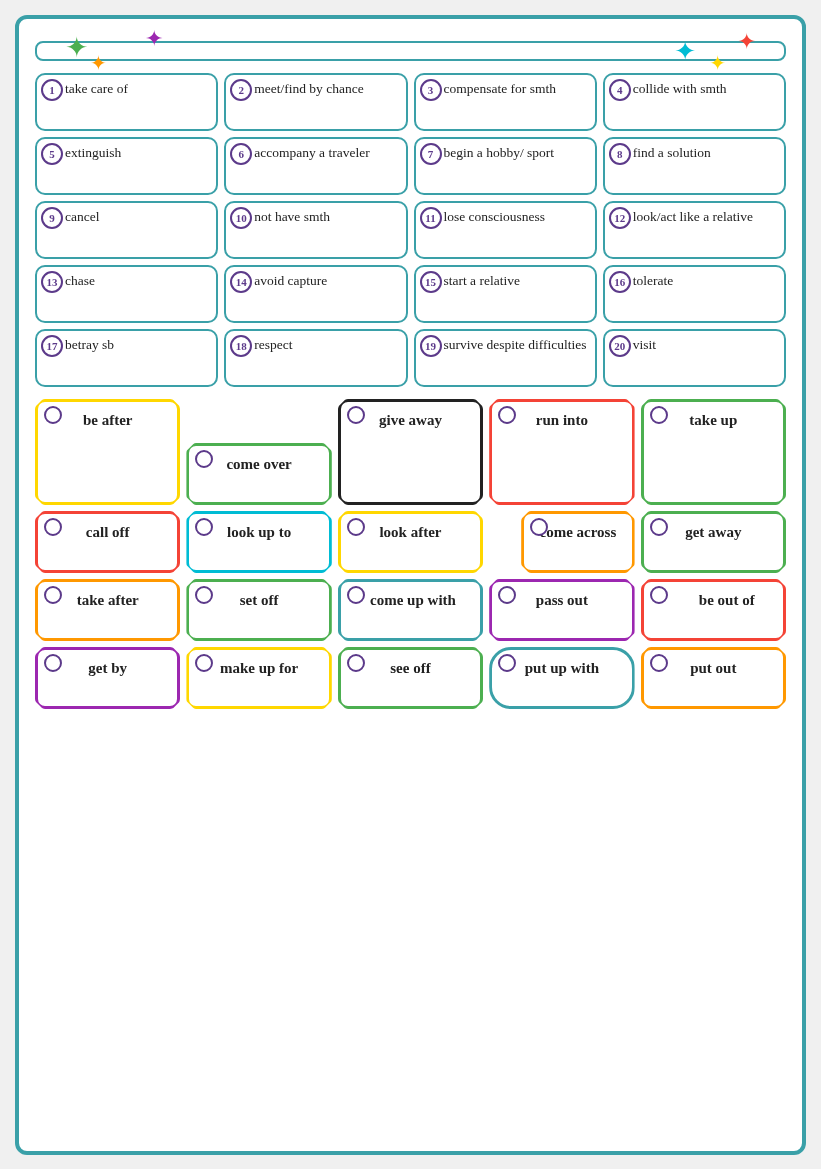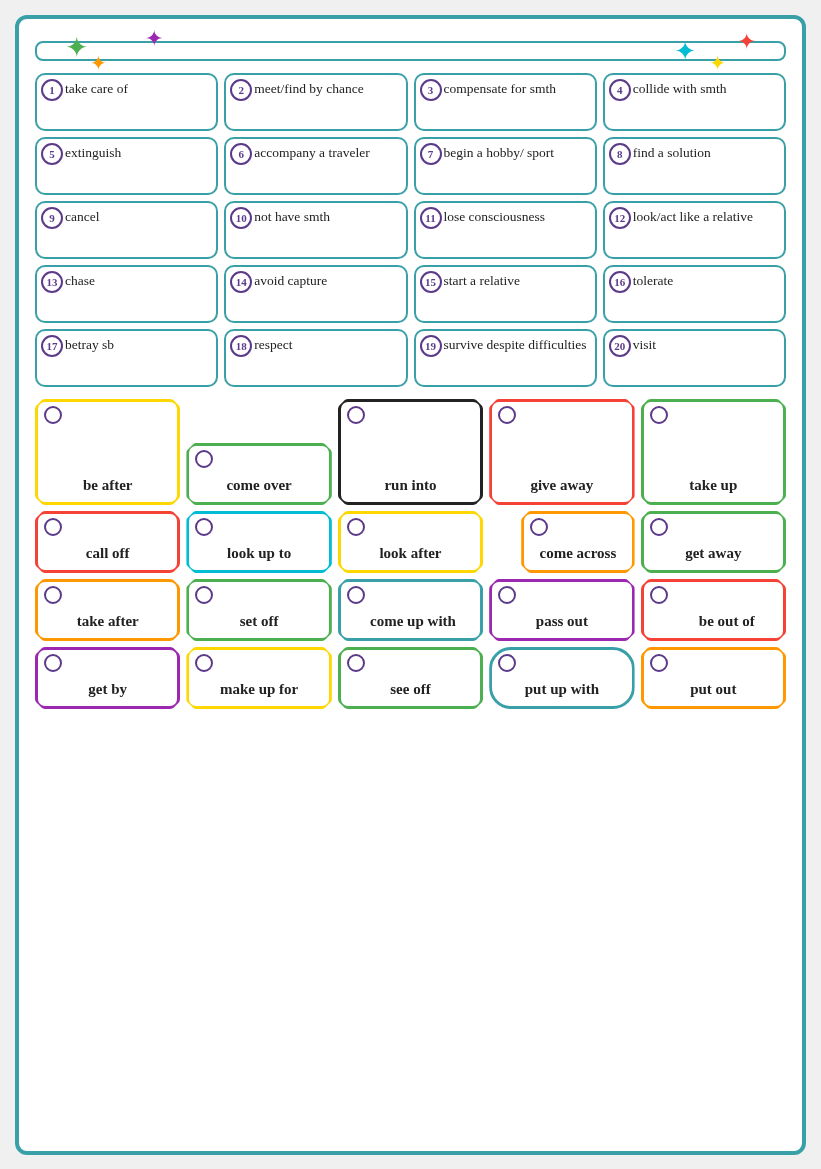--- a/index.html
+++ b/index.html
@@ -102,21 +102,21 @@
       grid-template-columns: repeat(5, 1fr);
       gap: 6px;
       margin-bottom: 6px;
     }
     .answer-tile {
       position: relative;
       border-radius: 10px;
       padding: 10px 8px 8px 8px;
       min-height: 62px;
       display: flex;
-      align-items: flex-end;
+      align-items: flex-start;
       justify-content: center;
       font-size: 15px;
       font-weight: bold;
       color: #222;
       text-align: center;
       border-width: 3px;
       border-style: solid;
       background: white;
       
       clip-path: polygon(8px 0%, calc(100% - 8px) 0%, 100% 8px, 100% calc(100% - 8px), calc(100% - 8px) 100%, 8px 100%, 0% calc(100% - 8px), 0% 8px);
@@ -277,28 +277,28 @@
         <div class="answer-tile">
         <div class="tile-circle"></div>
         <span>be after</span>
       </div>
         <div class="answer-tile">
         <div class="tile-circle"></div>
         <span>come over</span>
       </div>
         <div class="answer-tile">
         <div class="tile-circle"></div>
+        <span>give away</span>
+      </div>
+        <div class="answer-tile">
+        <div class="tile-circle"></div>
         <span>run into</span>
       </div>
         <div class="answer-tile">
         <div class="tile-circle"></div>
-        <span>give away</span>
-      </div>
-        <div class="answer-tile">
-        <div class="tile-circle"></div>
         <span>take up</span>
       </div>
       </div>
       <div class="answers-row row2">
         <div class="answer-tile">
         <div class="tile-circle"></div>
         <span>call off</span>
       </div>
         <div class="answer-tile">
         <div class="tile-circle"></div>

